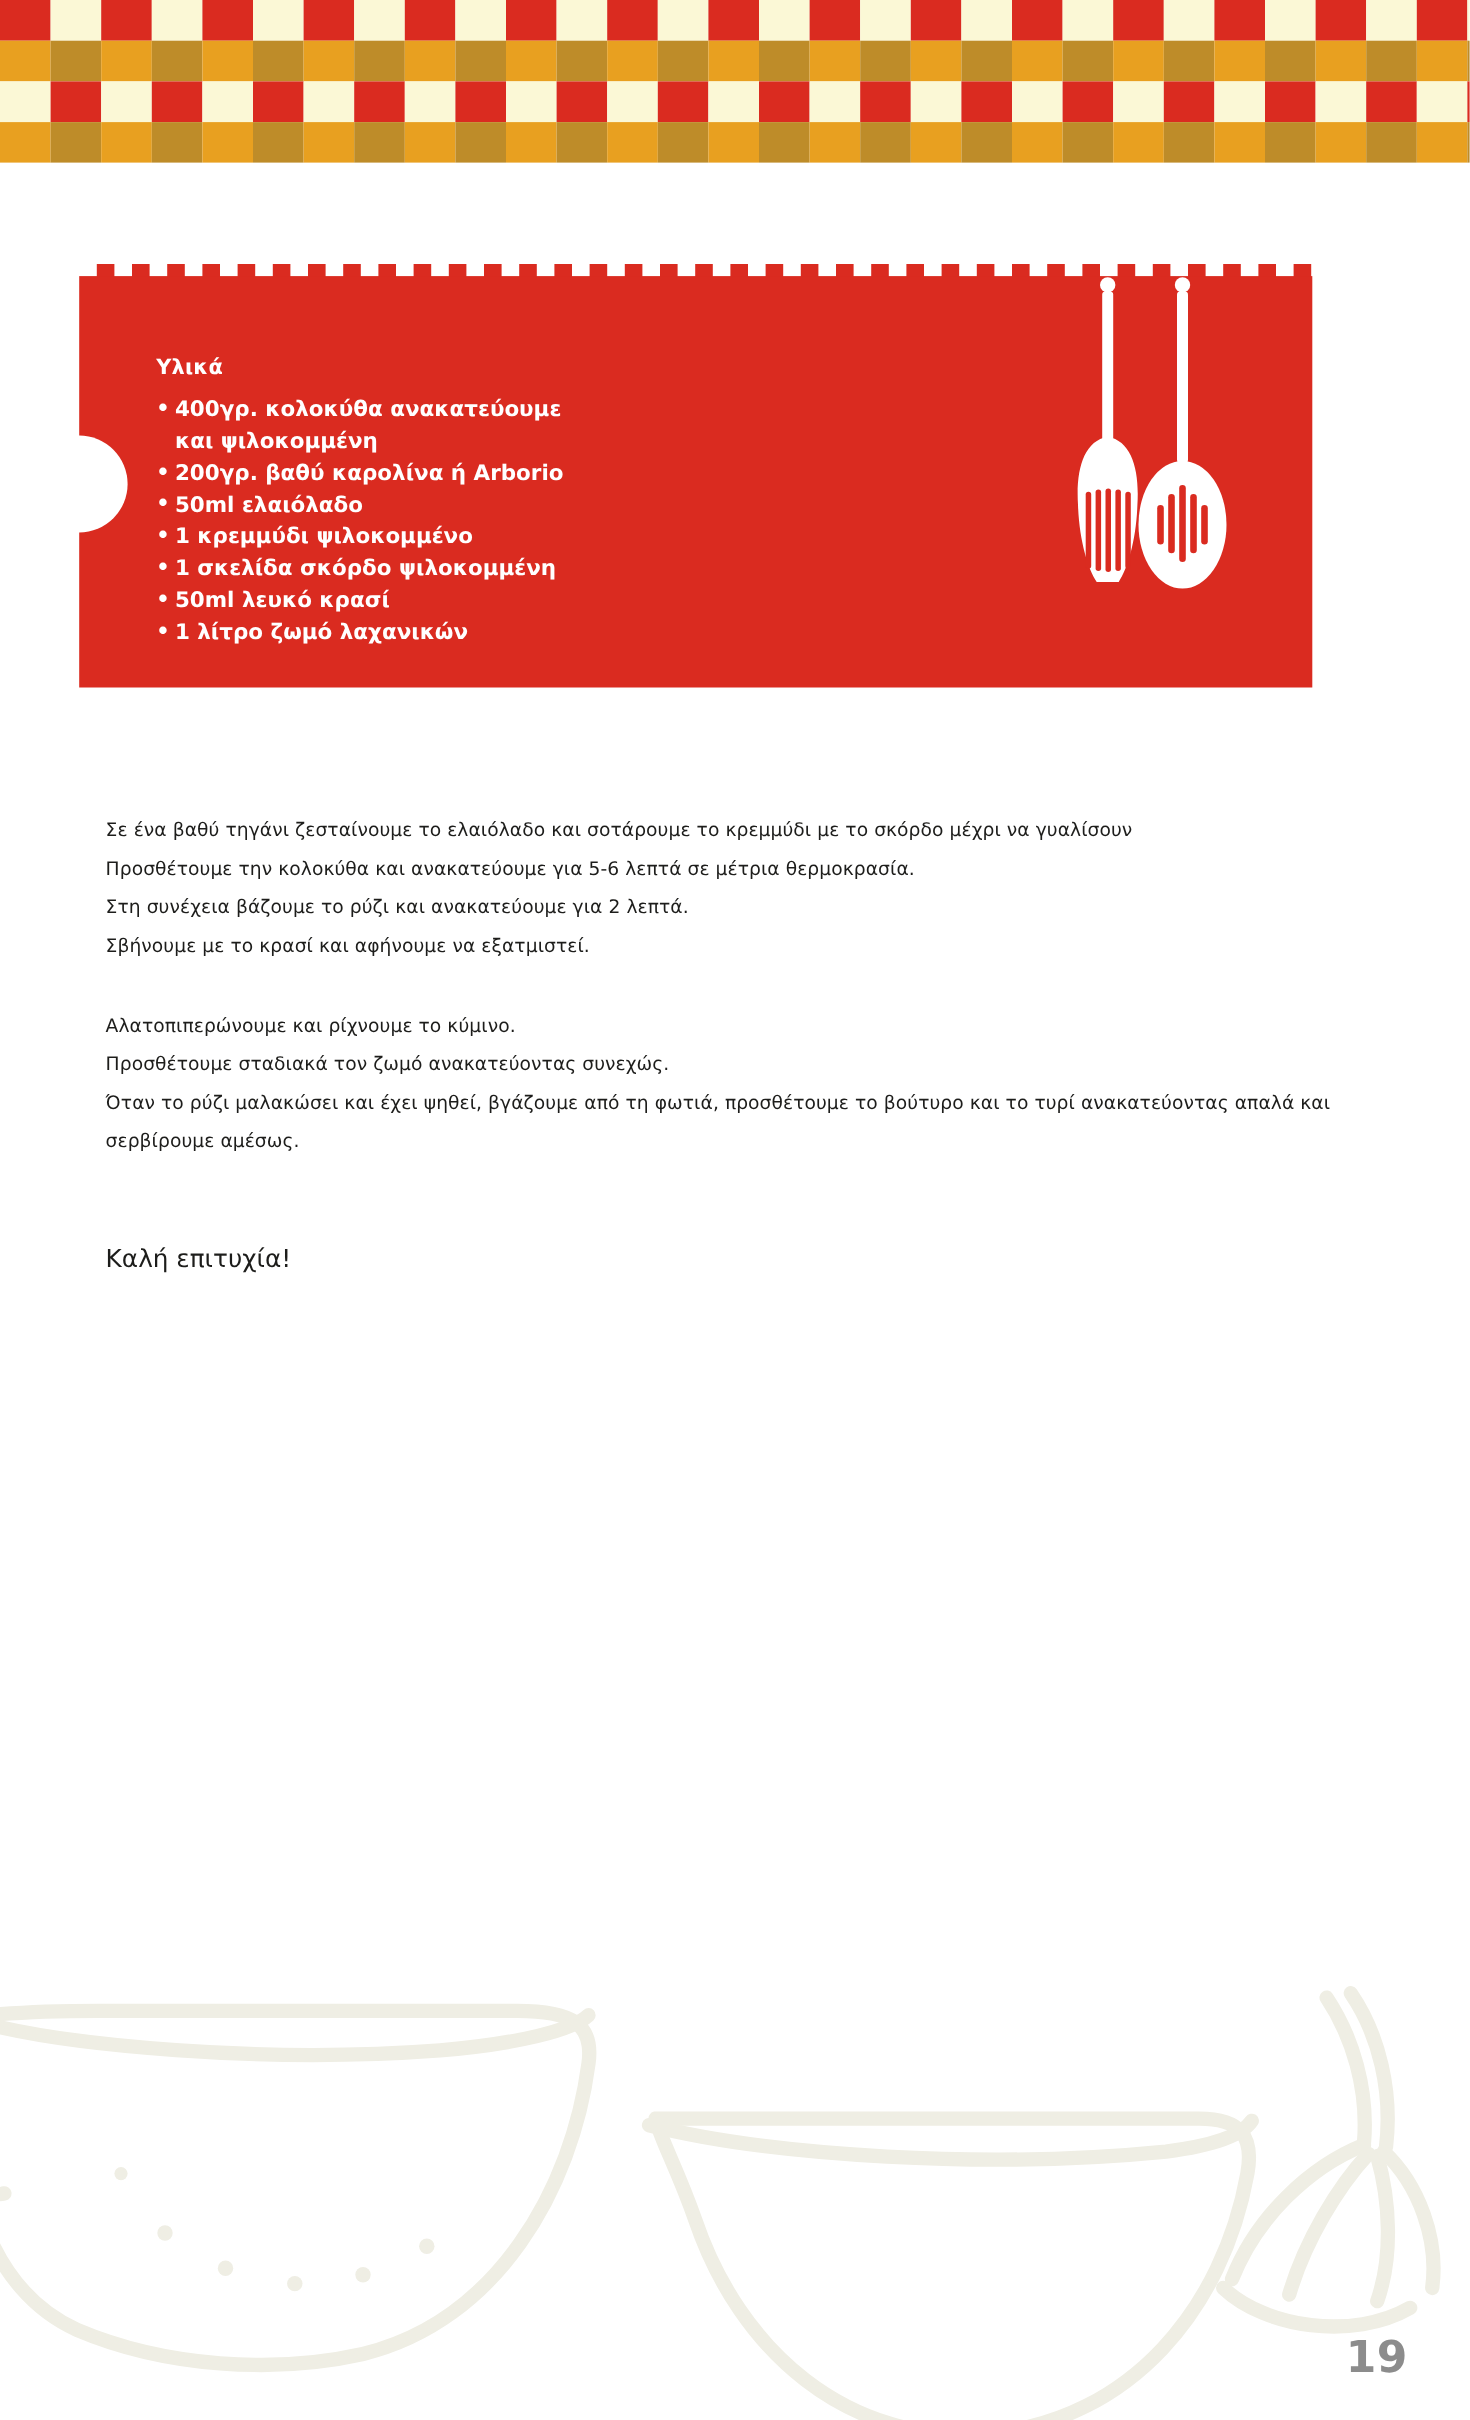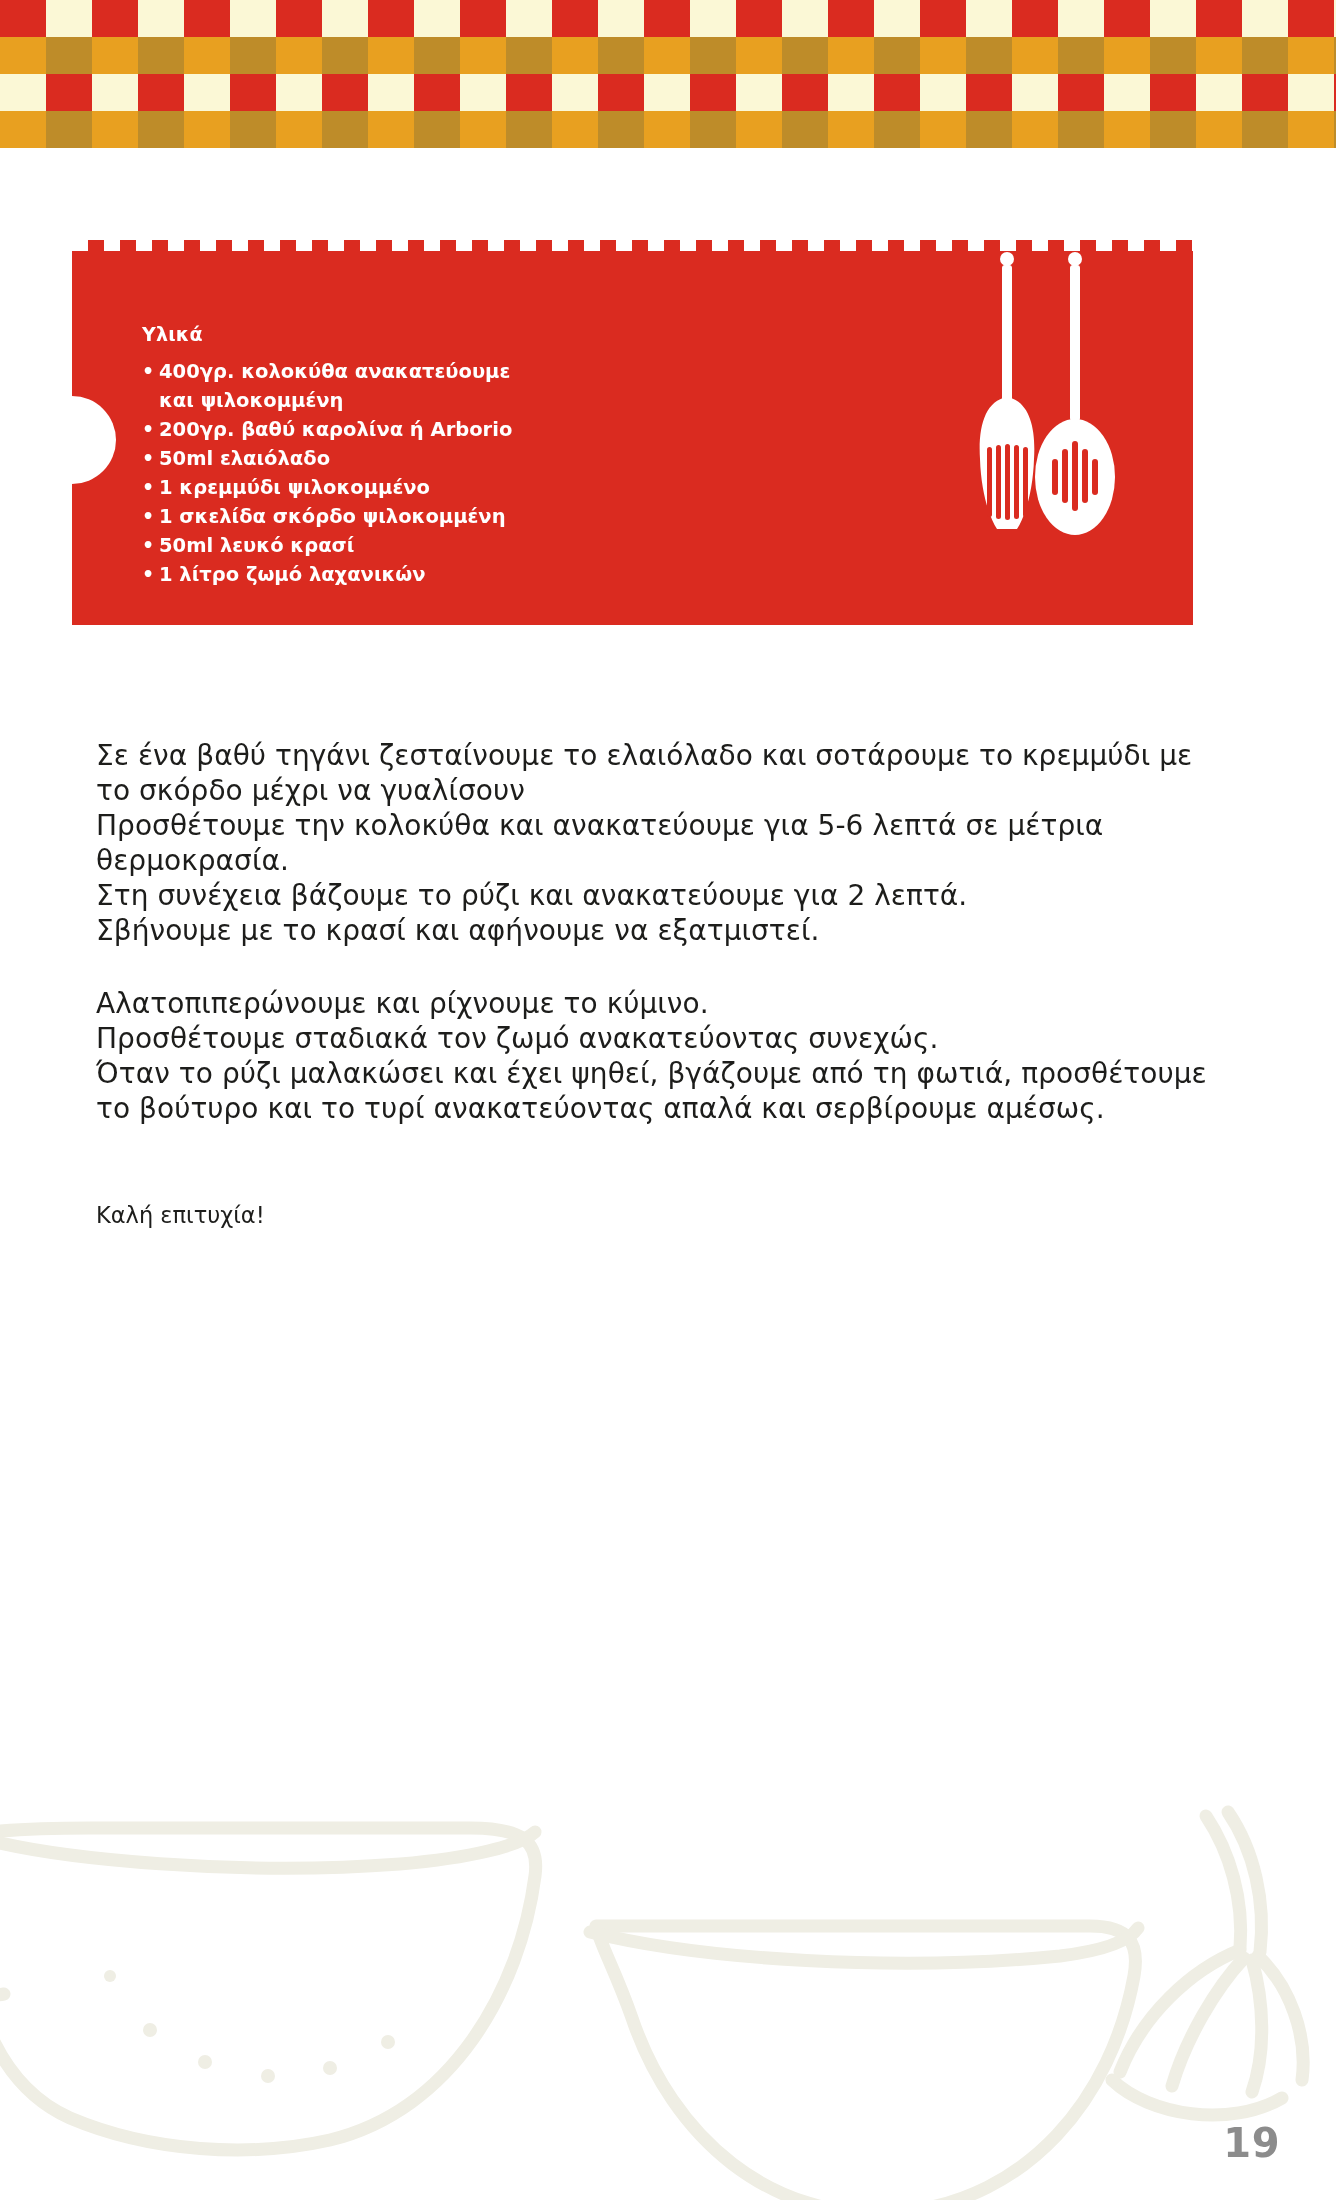--- a/index.html
+++ b/index.html
@@ -127,21 +127,21 @@
     width: 1130px;
   }
   .inst-heading {
     font-size: 29px;
     font-weight: bold;
     color: #1d1d1b;
     letter-spacing: 0.3px;
     margin-bottom: 34px;
   }
   .inst-para {
-    font-size: 28px;
+    font-size: 17px;
     line-height: 35px;
     color: #1d1d1b;
     white-space: pre-line;
     letter-spacing: 0.05px;
   }
   .inst-para + .inst-para { margin-top: 38px; }
   .inst-closing {
     margin-top: 72px;
     font-size: 22.5px;
     line-height: 35px;

